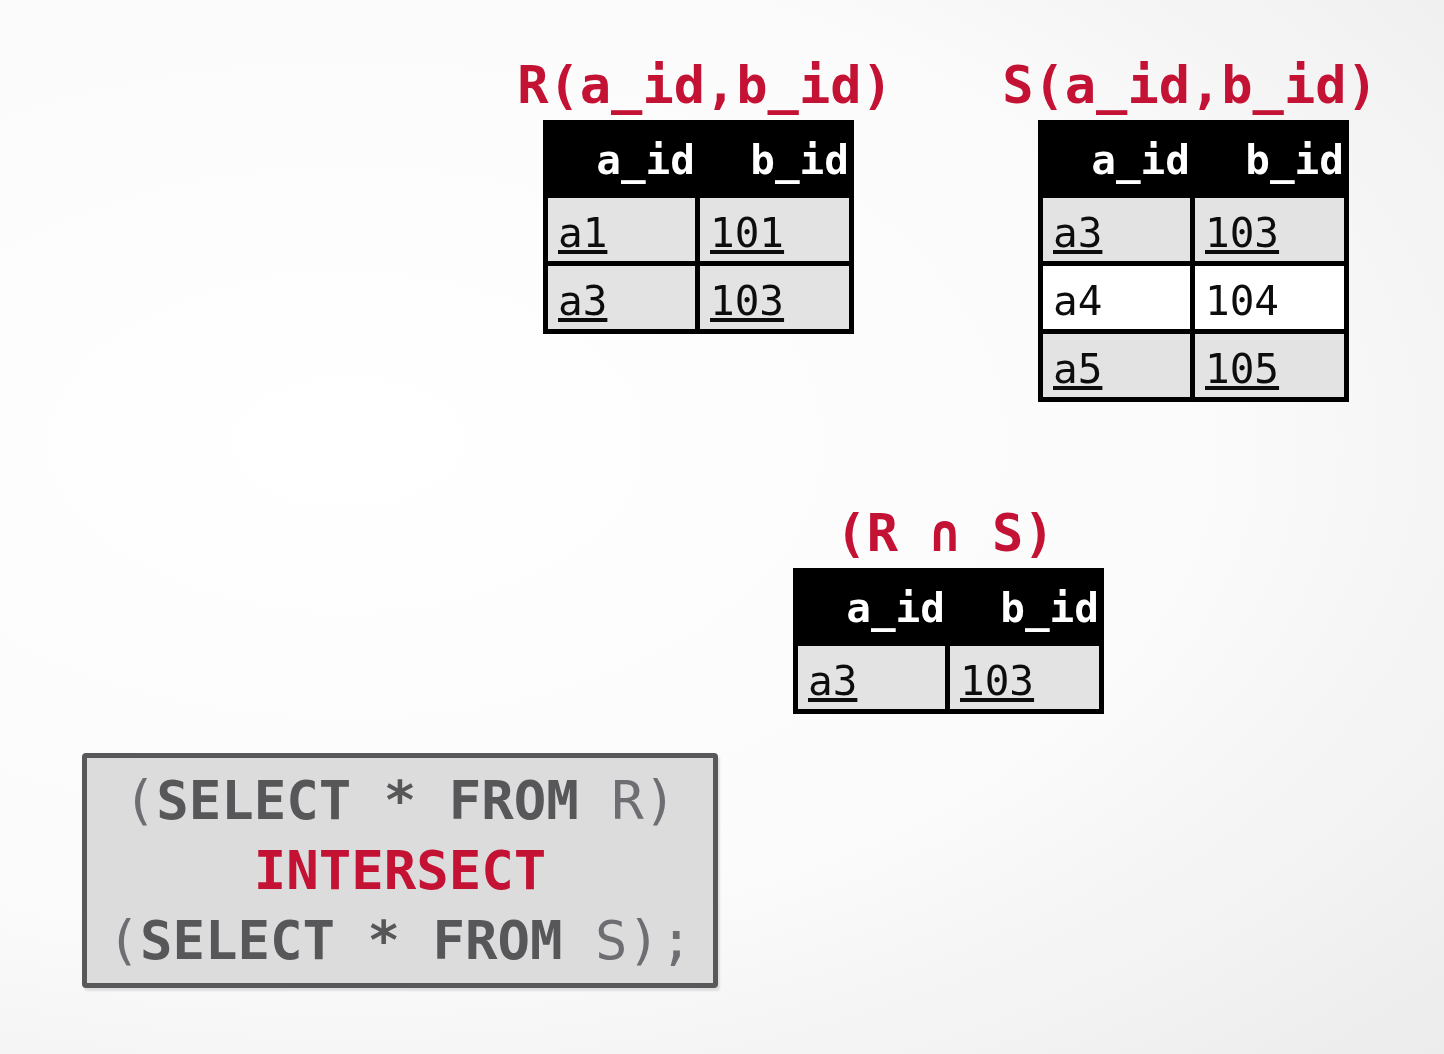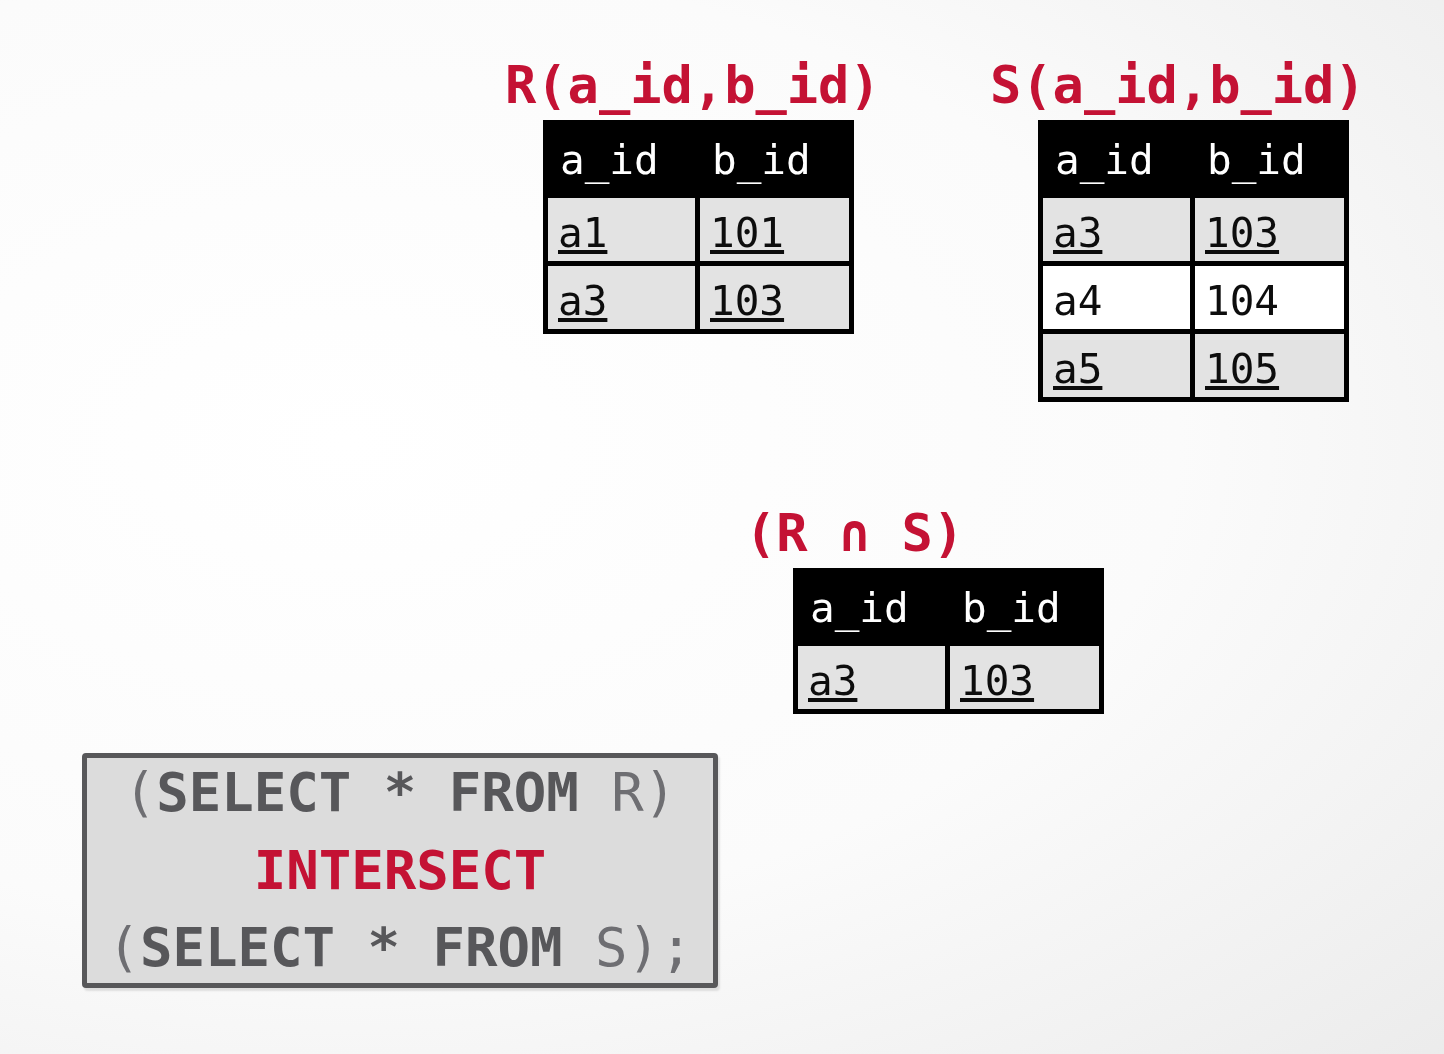--- a/index.html
+++ b/index.html
@@ -18,33 +18,33 @@
   .stage{
     position:relative;
     width:1444px;height:1054px;
     overflow:hidden;
     background:radial-gradient(120% 95% at 24% 42%, #ffffff 0%, #fbfbfb 48%, #eeeeee 82%, #e7e7e7 100%);
     font-family:"DejaVu Sans Mono","Liberation Mono",monospace;
   }
   .tbl-group{position:absolute;width:400px;}
   .tbl-title{
     height:56px;line-height:56px;
-    text-align:left;
+    text-align:center;
     font-size:52px;font-weight:bold;
     color:var(--accent);
     white-space:pre;
   }
   table.rel{border-collapse:collapse;margin-top:7px;}
   table.rel th{
     box-sizing:border-box;
     background:var(--hdr-bg);
     border:5px solid var(--hdr-bg);
     color:var(--hdr-fg);
-    font-size:41px;font-weight:normal;
-    text-align:left;vertical-align:bottom;
+    font-size:41px;font-weight:bold;
+    text-align:right;vertical-align:bottom;
     height:73px;
     padding:0 0 12px 12px;
     line-height:1;
   }
   table.rel th.c1{width:152px;}
   table.rel th.c2{width:154px;}
   table.rel td{
     box-sizing:border-box;
     border:5px solid var(--tbl-border);
     font-size:41px;color:#0d0d0d;
@@ -59,21 +59,21 @@
 
   .sql-box{
     position:absolute;left:82px;top:753px;
     width:636px;height:235px;
     box-sizing:border-box;
     background:var(--box-bg);
     border:5px solid var(--box-border);
     border-radius:4px;
     box-shadow:2px 3px 2px rgba(0,0,0,0.10);
     display:flex;flex-direction:column;
-    justify-content:space-between;align-items:center;
+    justify-content:center;align-items:center;
   }
   .sql-line{font-size:54px;line-height:70px;white-space:pre;}
   .seg-keyword{color:var(--kw);font-weight:bold;}
   .seg-plain{color:var(--plain);font-weight:normal;}
   .seg-op{color:var(--accent);font-weight:bold;}
 </style>
 </head>
 <body>
 
 <div class="stage">

